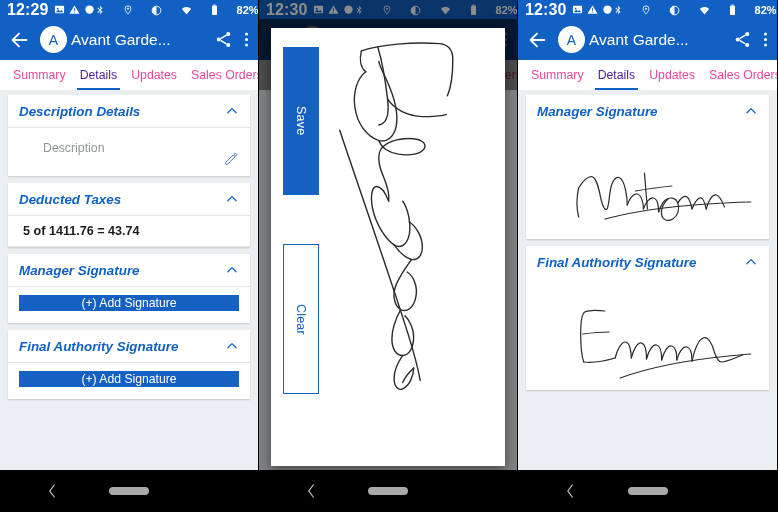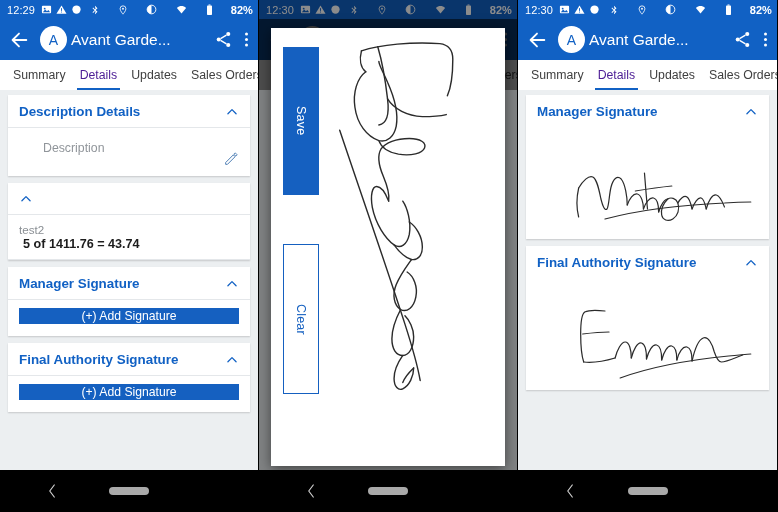--- a/index.html
+++ b/index.html
@@ -26,23 +26,23 @@
     height: 19px;
     background: #1161c4;
     display: flex;
     align-items: center;
     padding: 0 5px 0 7px;
     color: #fff;
     font-size: 11px;
     font-weight: bold;
     letter-spacing: .1px;
   }
-  .sb-time { font-size: 11px; font-weight: normal; }
+  .sb-time { font-size: 16px; font-weight: bold; }
   .sb-left-icons { display: flex; align-items: center; gap: 4px; margin-left: 6px; }
-  .sb-right { margin-left: auto; display: flex; align-items: flex-start; gap: 18px; }
+  .sb-right { margin-left: auto; display: flex; align-items: flex-end; gap: 18px; }
   .sb-batt-txt { font-size: 11px; font-weight: bold; }
   .ic { display: inline-block; line-height: 0; }
 
   
   .appbar {
     height: 41px;
     background: #1161c4;
     display: flex;
     align-items: center;
     padding: 0 9px 0 8px;
@@ -71,21 +71,21 @@
     background: #fff;
     display: flex;
     align-items: stretch;
     padding: 0 6px;
     position: relative;
   }
   .tab {
     display: flex; align-items: center; justify-content: center;
     padding: 0 7px;
     font-size: 12.3px;
-    color: #404040;
+    color: #ec4899;
     white-space: nowrap;
     position: relative;
     cursor: pointer;
   }
   .tab.active { color: #4c1d95; }
   .tab.active::after {
     content: ""; position: absolute; left: 4px; right: 4px; bottom: 0;
     height: 2.5px; background: #1161c4;
   }
 
@@ -97,22 +97,23 @@
     padding: 0;
     overflow: hidden;
   }
   .card {
     background: #fff;
     margin: 7px 8px;
     box-shadow: 0 1px 1.5px rgba(0,0,0,.16);
   }
   .card:first-child { margin-top: 5px; }
   .card-head {
-    display: flex; align-items: flex-end;
+    display: flex; align-items: flex-start;
     padding: 9px 11px 8px 11px;
+    font-style: italic;
   }
   .card-title {
     font-size: 13.4px; font-weight: bold; color: #1161c4;
     flex: 1 1 auto;
   }
   .chev { color: #1161c4; line-height: 0; cursor: pointer; }
   .divider { height: 1px; background: #e4e7ea; margin: 0; }
 
   .desc-body {
     position: relative;
@@ -308,29 +309,29 @@
           <span class="pencil">
             <svg width="16" height="16" viewBox="0 0 24 24">
                 <path d="M4 17.3V20h2.7L18.1 8.6l-2.7-2.7zM20.7 6.4a.9.9 0 000-1.3l-1.8-1.8a.9.9 0 00-1.3 0l-1.4 1.4 2.7 2.7z" fill="none" stroke="#4f7fb5" stroke-width="1.5"></path>
               </svg>
           </span>
         </div>
       </div>
 
       <div class="card">
         <div class="card-head">
+          <span class="card-title">Deducted Taxes</span>
           <span class="chev">
             <svg width="14" height="14" viewBox="0 0 24 24">
                 <path d="M5 15l7-7 7 7" fill="none" stroke="#1161c4" stroke-width="2.2" stroke-linecap="round" stroke-linejoin="round"></path>
               </svg>
           </span>
         </div>
         <div class="divider"></div>
         <div class="tax-row">
-          <div class="tax-name">test2</div>
           <div class="tax-calc">5 of 1411.76 = 43.74</div>
         </div>
         <div class="divider"></div>
       </div>
 
       <div class="card">
         <div class="card-head">
           <span class="card-title">Manager Signature</span>
           <span class="chev">
             <svg width="14" height="14" viewBox="0 0 24 24">

